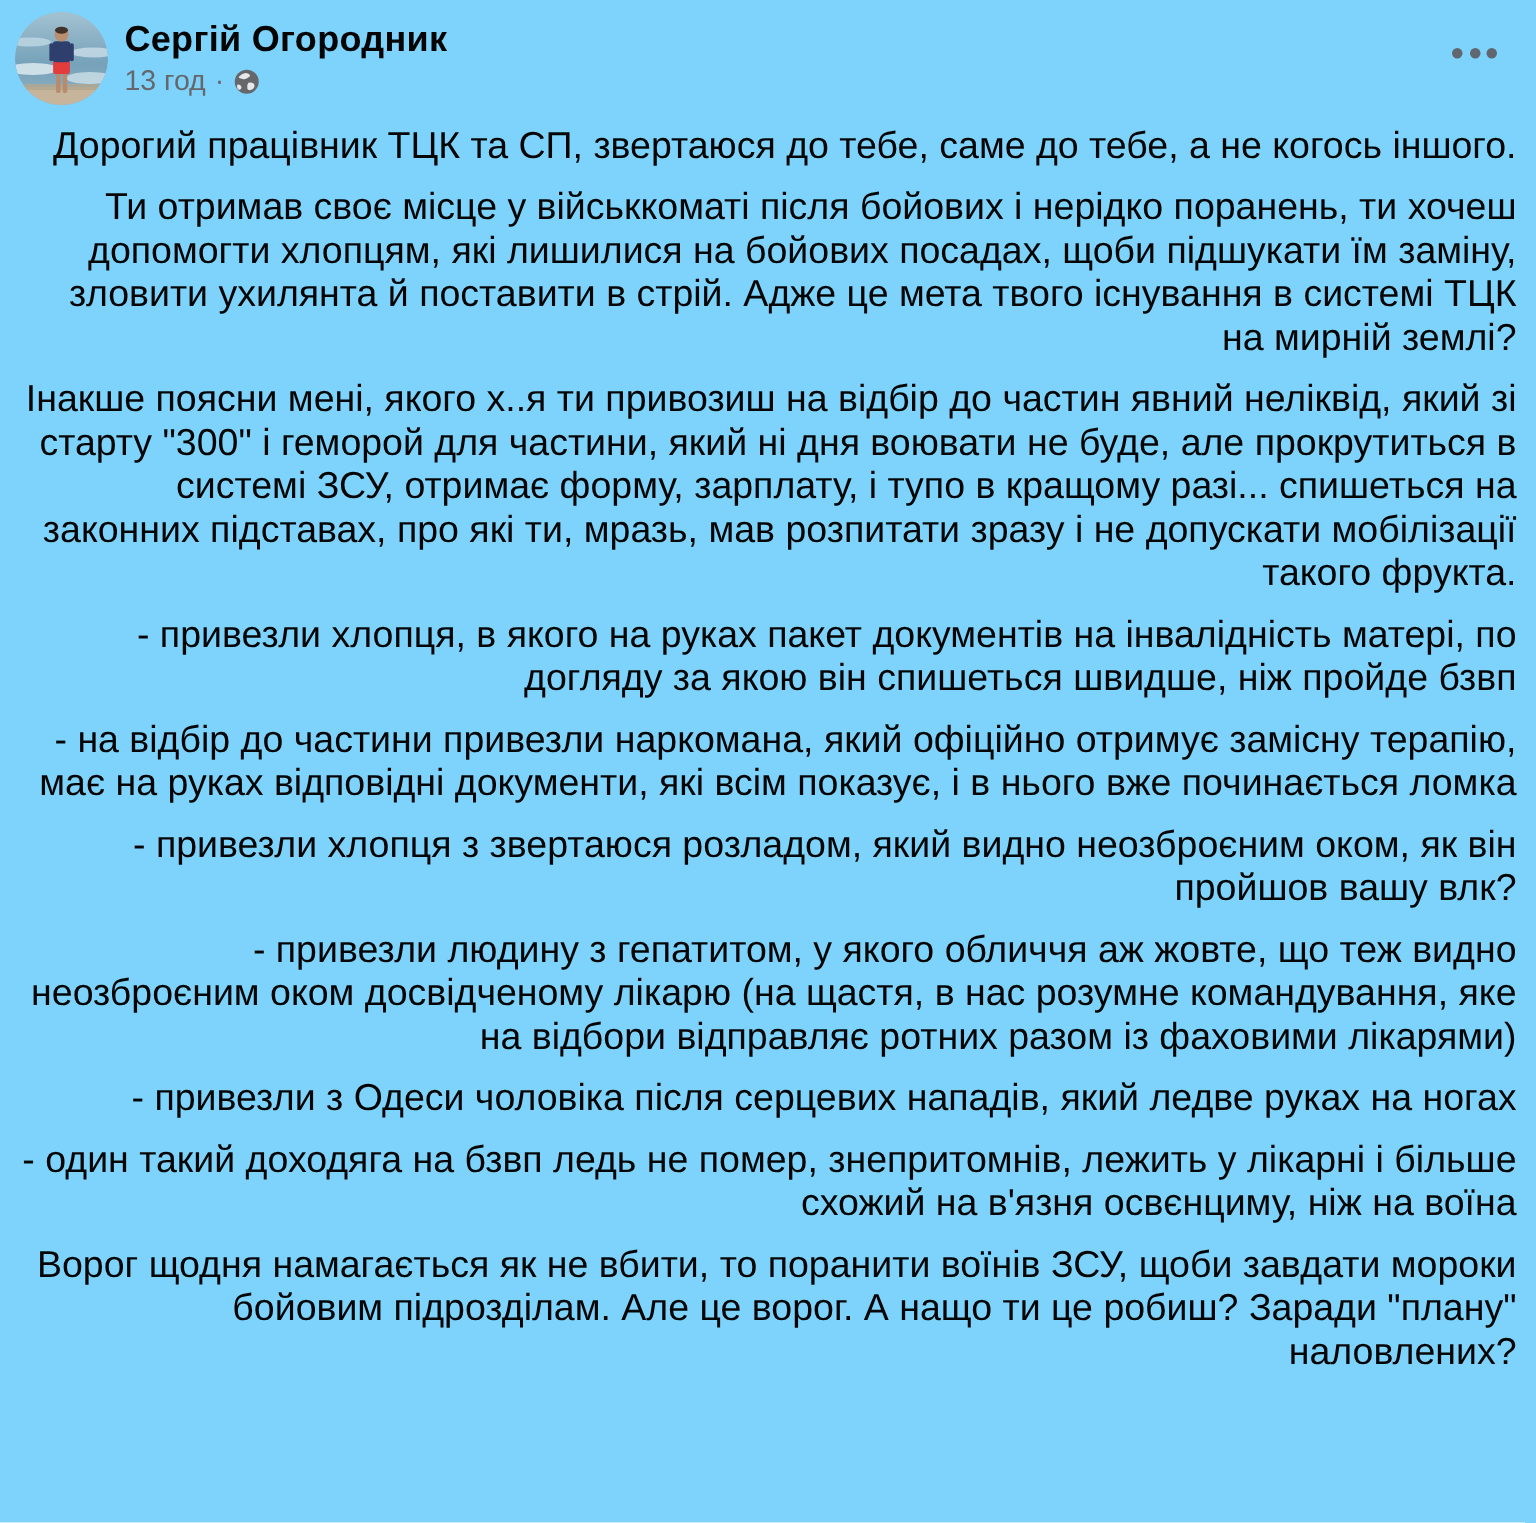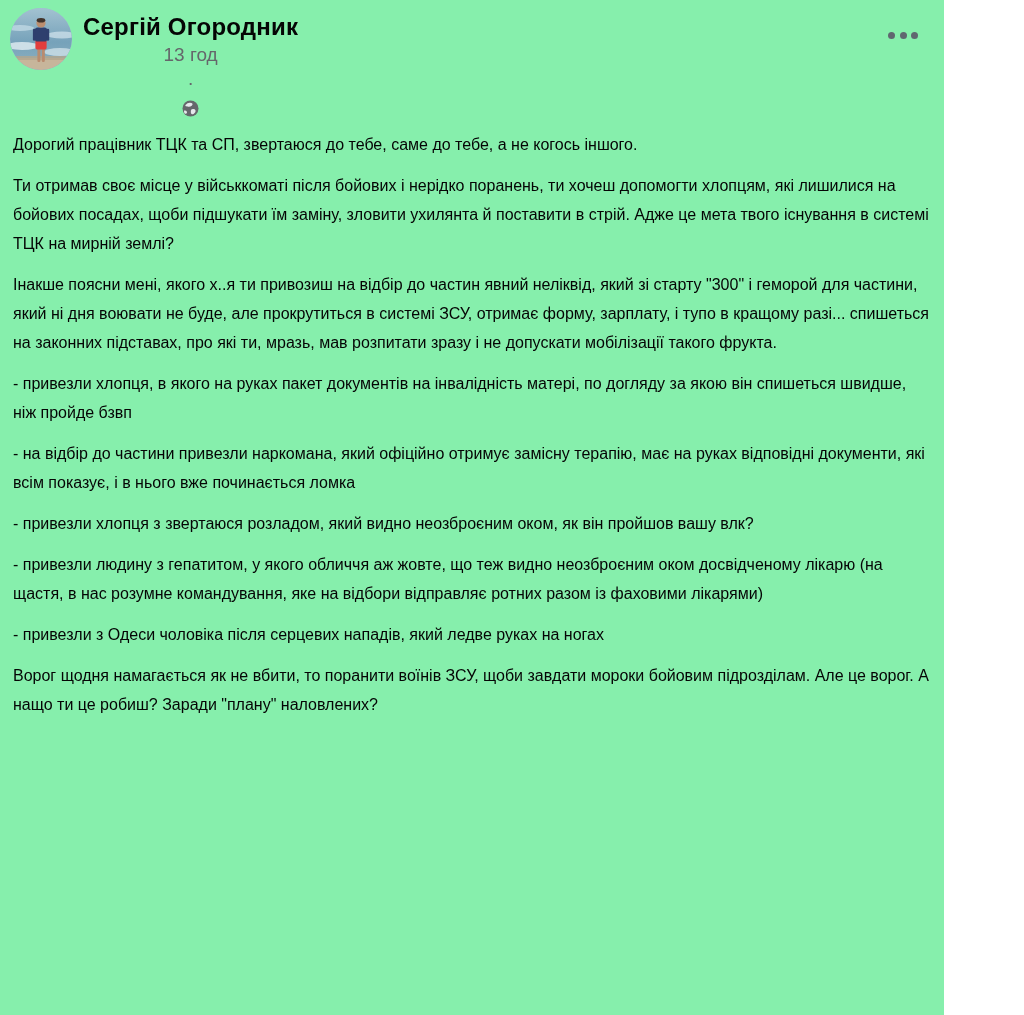--- a/index.html
+++ b/index.html
@@ -4,24 +4,25 @@
 <style>
   html, body {
     margin: 0;
     padding: 0;
     background: #ffffff;
     width: 1024px;
     font-family: "Liberation Sans", sans-serif;
   }
   .post {
     position: relative;
-    width: 944px;
+    width: 1024px;
     min-height: 1015px;
-    background: #86efac;
+    background: #7dd3fc;
     box-sizing: border-box;
+    text-align: right;
   }
   .post-header {
     position: relative;
     display: flex;
     align-items: flex-start;
     padding: 8px 16px 2px 10px;
   }
   .avatar-wrap {
     width: 62px;
     height: 62px;
@@ -44,21 +45,20 @@
     letter-spacing: 0.2px;
     cursor: pointer;
   }
   .meta-row {
     display: flex;
     align-items: center;
     gap: 6px;
     margin-top: 3px;
     font-size: 19px;
     color: #65676B;
-    flex-direction: column;
   }
   .meta-timestamp { cursor: pointer; }
   .meta-sep { color: #65676B; }
   .globe-icon { display: inline-flex; }
   .globe-icon svg { display: block; }
   .more-button {
     position: absolute;
     right: 22px;
     top: 28px;
     display: flex;
@@ -68,21 +68,21 @@
     align-items: center;
   }
   .more-button .dot {
     width: 7px;
     height: 7px;
     border-radius: 50%;
     background: #606770;
   }
   .post-body {
     padding: 11px 13px 4px 13px;
-    font-size: 16px;
+    font-size: 25px;
     line-height: 29px;
     color: #050505;
   }
   .post-body p {
     margin: 0 0 12px 0;
   }
 </style>
 </head>
 <body>
 
@@ -148,16 +148,17 @@
 
   <div class="post-body">
     <p>Дорогий працівник ТЦК та СП, звертаюся до тебе, саме до тебе, а не когось іншого.</p>
     <p>Ти отримав своє місце у військкоматі після бойових і нерідко поранень, ти хочеш допомогти хлопцям, які лишилися на бойових посадах, щоби підшукати їм заміну, зловити ухилянта й поставити в стрій. Адже це мета твого існування в системі ТЦК на мирній землі?</p>
     <p>Інакше поясни мені, якого х..я ти привозиш на відбір до частин явний неліквід, який зі старту "300" і геморой для частини, який ні дня воювати не буде, але прокрутиться в системі ЗСУ, отримає форму, зарплату, і тупо в кращому разі... спишеться на законних підставах, про які ти, мразь, мав розпитати зразу і не допускати мобілізації такого фрукта.</p>
     <p>- привезли хлопця, в якого на руках пакет документів на інвалідність матері, по догляду за якою він спишеться швидше, ніж пройде бзвп</p>
     <p>- на відбір до частини привезли наркомана, який офіційно отримує замісну терапію, має на руках відповідні документи, які всім показує, і в нього вже починається ломка</p>
     <p>- привезли хлопця з звертаюся розладом, який видно неозброєним оком, як він пройшов вашу влк?</p>
     <p>- привезли людину з гепатитом, у якого обличчя аж жовте, що теж видно неозброєним оком досвідченому лікарю (на щастя, в нас розумне командування, яке на відбори відправляє ротних разом із фаховими лікарями)</p>
     <p>- привезли з Одеси чоловіка після серцевих нападів, який ледве руках на ногах</p>
+    <p>- один такий доходяга на бзвп ледь не помер, знепритомнів, лежить у лікарні і більше схожий на в'язня освєнциму, ніж на воїна</p>
     <p>Ворог щодня намагається як не вбити, то поранити воїнів ЗСУ, щоби завдати мороки бойовим підрозділам. Але це ворог. А нащо ти це робиш? Заради "плану" наловлених?</p>
   </div>
 
 </div>
 
 </body></html>

